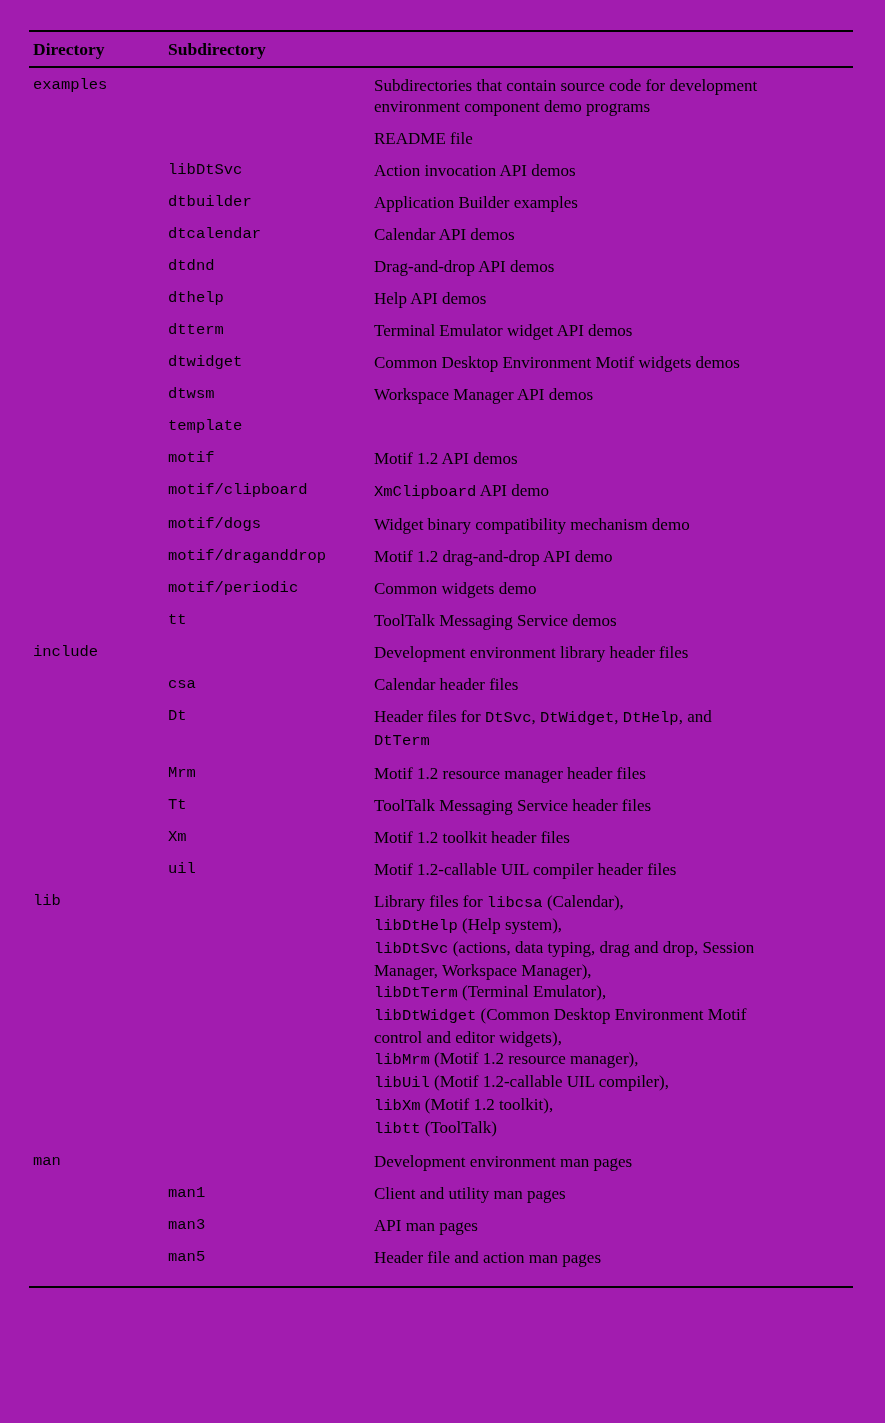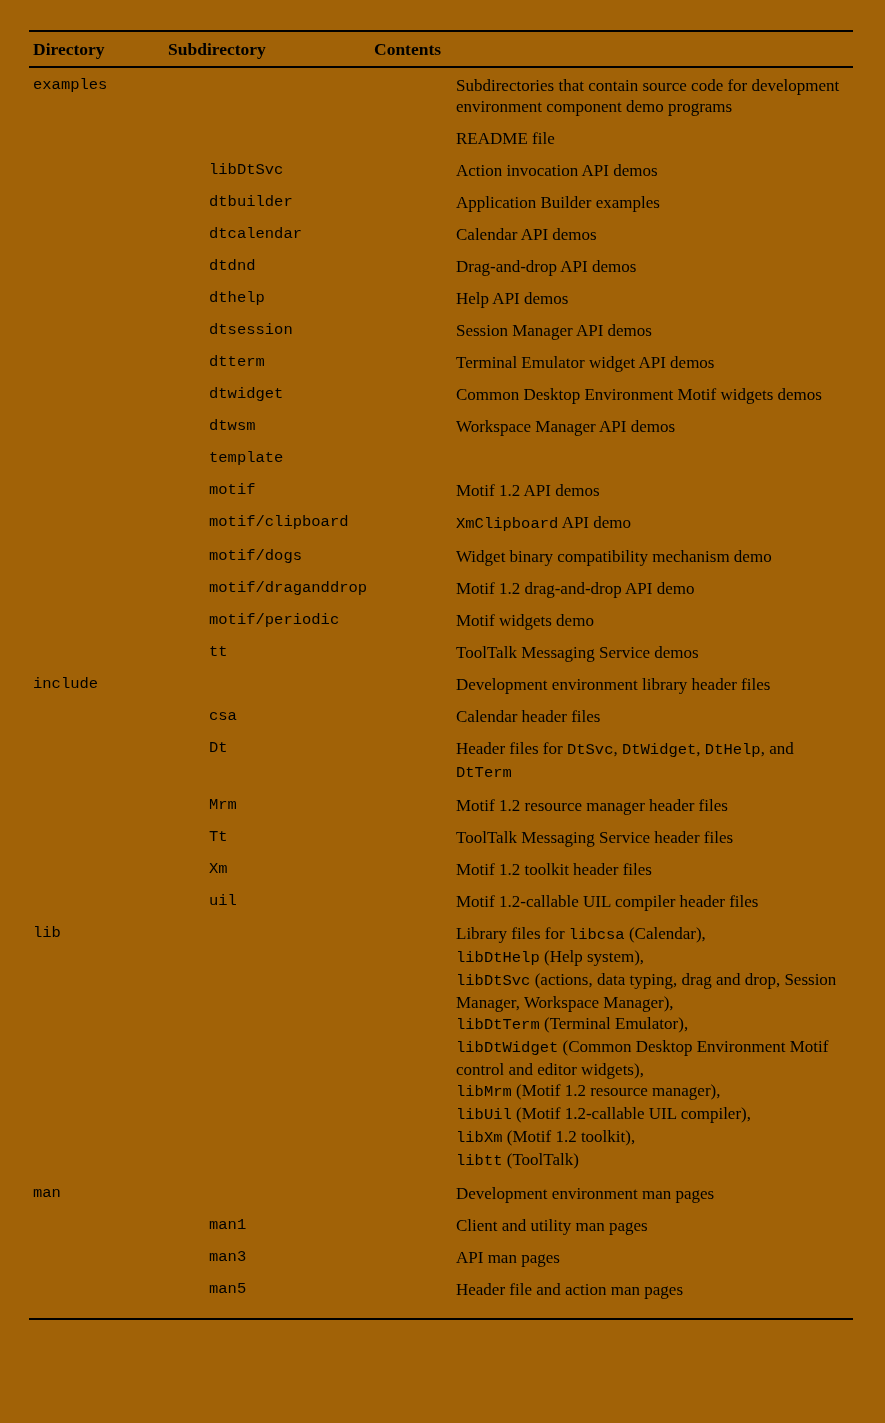--- a/index.html
+++ b/index.html
@@ -1,20 +1,20 @@
 <!DOCTYPE html>
 <html><head>
 <meta charset="utf-8">
 <style>
   html, body { margin: 0; padding: 0; background: #ffffff; }
   .page {
     position: relative;
     width: 885px;
     height: 1423px;
-    background: #a16207;
+    background: #a21caf;
     color: #000000;
     font-family: "Liberation Serif", serif;
     overflow: hidden;
   }
   .dir-table {
     position: absolute;
     left: 29px;
     top: 30px;
     width: 824px;
   }
@@ -33,39 +33,37 @@
   }
   .tbody {
     padding: 7px 0 10px 4px;
   }
   .trow {
     display: grid;
     grid-template-columns: 135px 206px 1fr;
     margin-bottom: 11px;
     font-size: 17px;
     line-height: 21px;
-    gap: 41px;
   }
   .trow:last-child { margin-bottom: 8px; }
   .mono {
     font-family: "Liberation Mono", monospace;
     font-size: 15.5px;
   }
   .cell { white-space: normal; }
 </style>
 </head>
 <body>
 
 <div class="page">
   <div class="dir-table">
     <div class="rule"></div>
     <div class="thead">
       <div class="th">Directory</div>
       <div class="th">Subdirectory</div>
-      <div class="th">Contents</div>
     </div>
     <div class="rule"></div>
     <div class="tbody" id="rows">
   <div class="trow">
     <div class="cell mono">examples</div>
     <div class="cell mono"></div>
     <div class="cell contents">Subdirectories that contain source code for development<br>environment component demo programs</div>
   </div>
 
   <div class="trow">
@@ -99,25 +97,20 @@
   </div>
 
 
   <div class="trow">
     <div class="cell mono"></div>
     <div class="cell mono">dthelp</div>
     <div class="cell contents">Help API demos</div>
   </div>
 
 
-  <div class="trow">
-    <div class="cell mono"></div>
-    <div class="cell mono">dtsession</div>
-    <div class="cell contents">Session Manager API demos</div>
-  </div>
 
   <div class="trow">
     <div class="cell mono"></div>
     <div class="cell mono">dtterm</div>
     <div class="cell contents">Terminal Emulator widget API demos</div>
   </div>
 
   <div class="trow">
     <div class="cell mono"></div>
     <div class="cell mono">dtwidget</div>
@@ -155,21 +148,21 @@
 
   <div class="trow">
     <div class="cell mono"></div>
     <div class="cell mono">motif/draganddrop</div>
     <div class="cell contents">Motif 1.2 drag-and-drop API demo</div>
   </div>
 
   <div class="trow">
     <div class="cell mono"></div>
     <div class="cell mono">motif/periodic</div>
-    <div class="cell contents">Motif widgets demo</div>
+    <div class="cell contents">Common widgets demo</div>
   </div>
 
   <div class="trow">
     <div class="cell mono"></div>
     <div class="cell mono">tt</div>
     <div class="cell contents">ToolTalk Messaging Service demos</div>
   </div>
 
   <div class="trow">
     <div class="cell mono">include</div>

